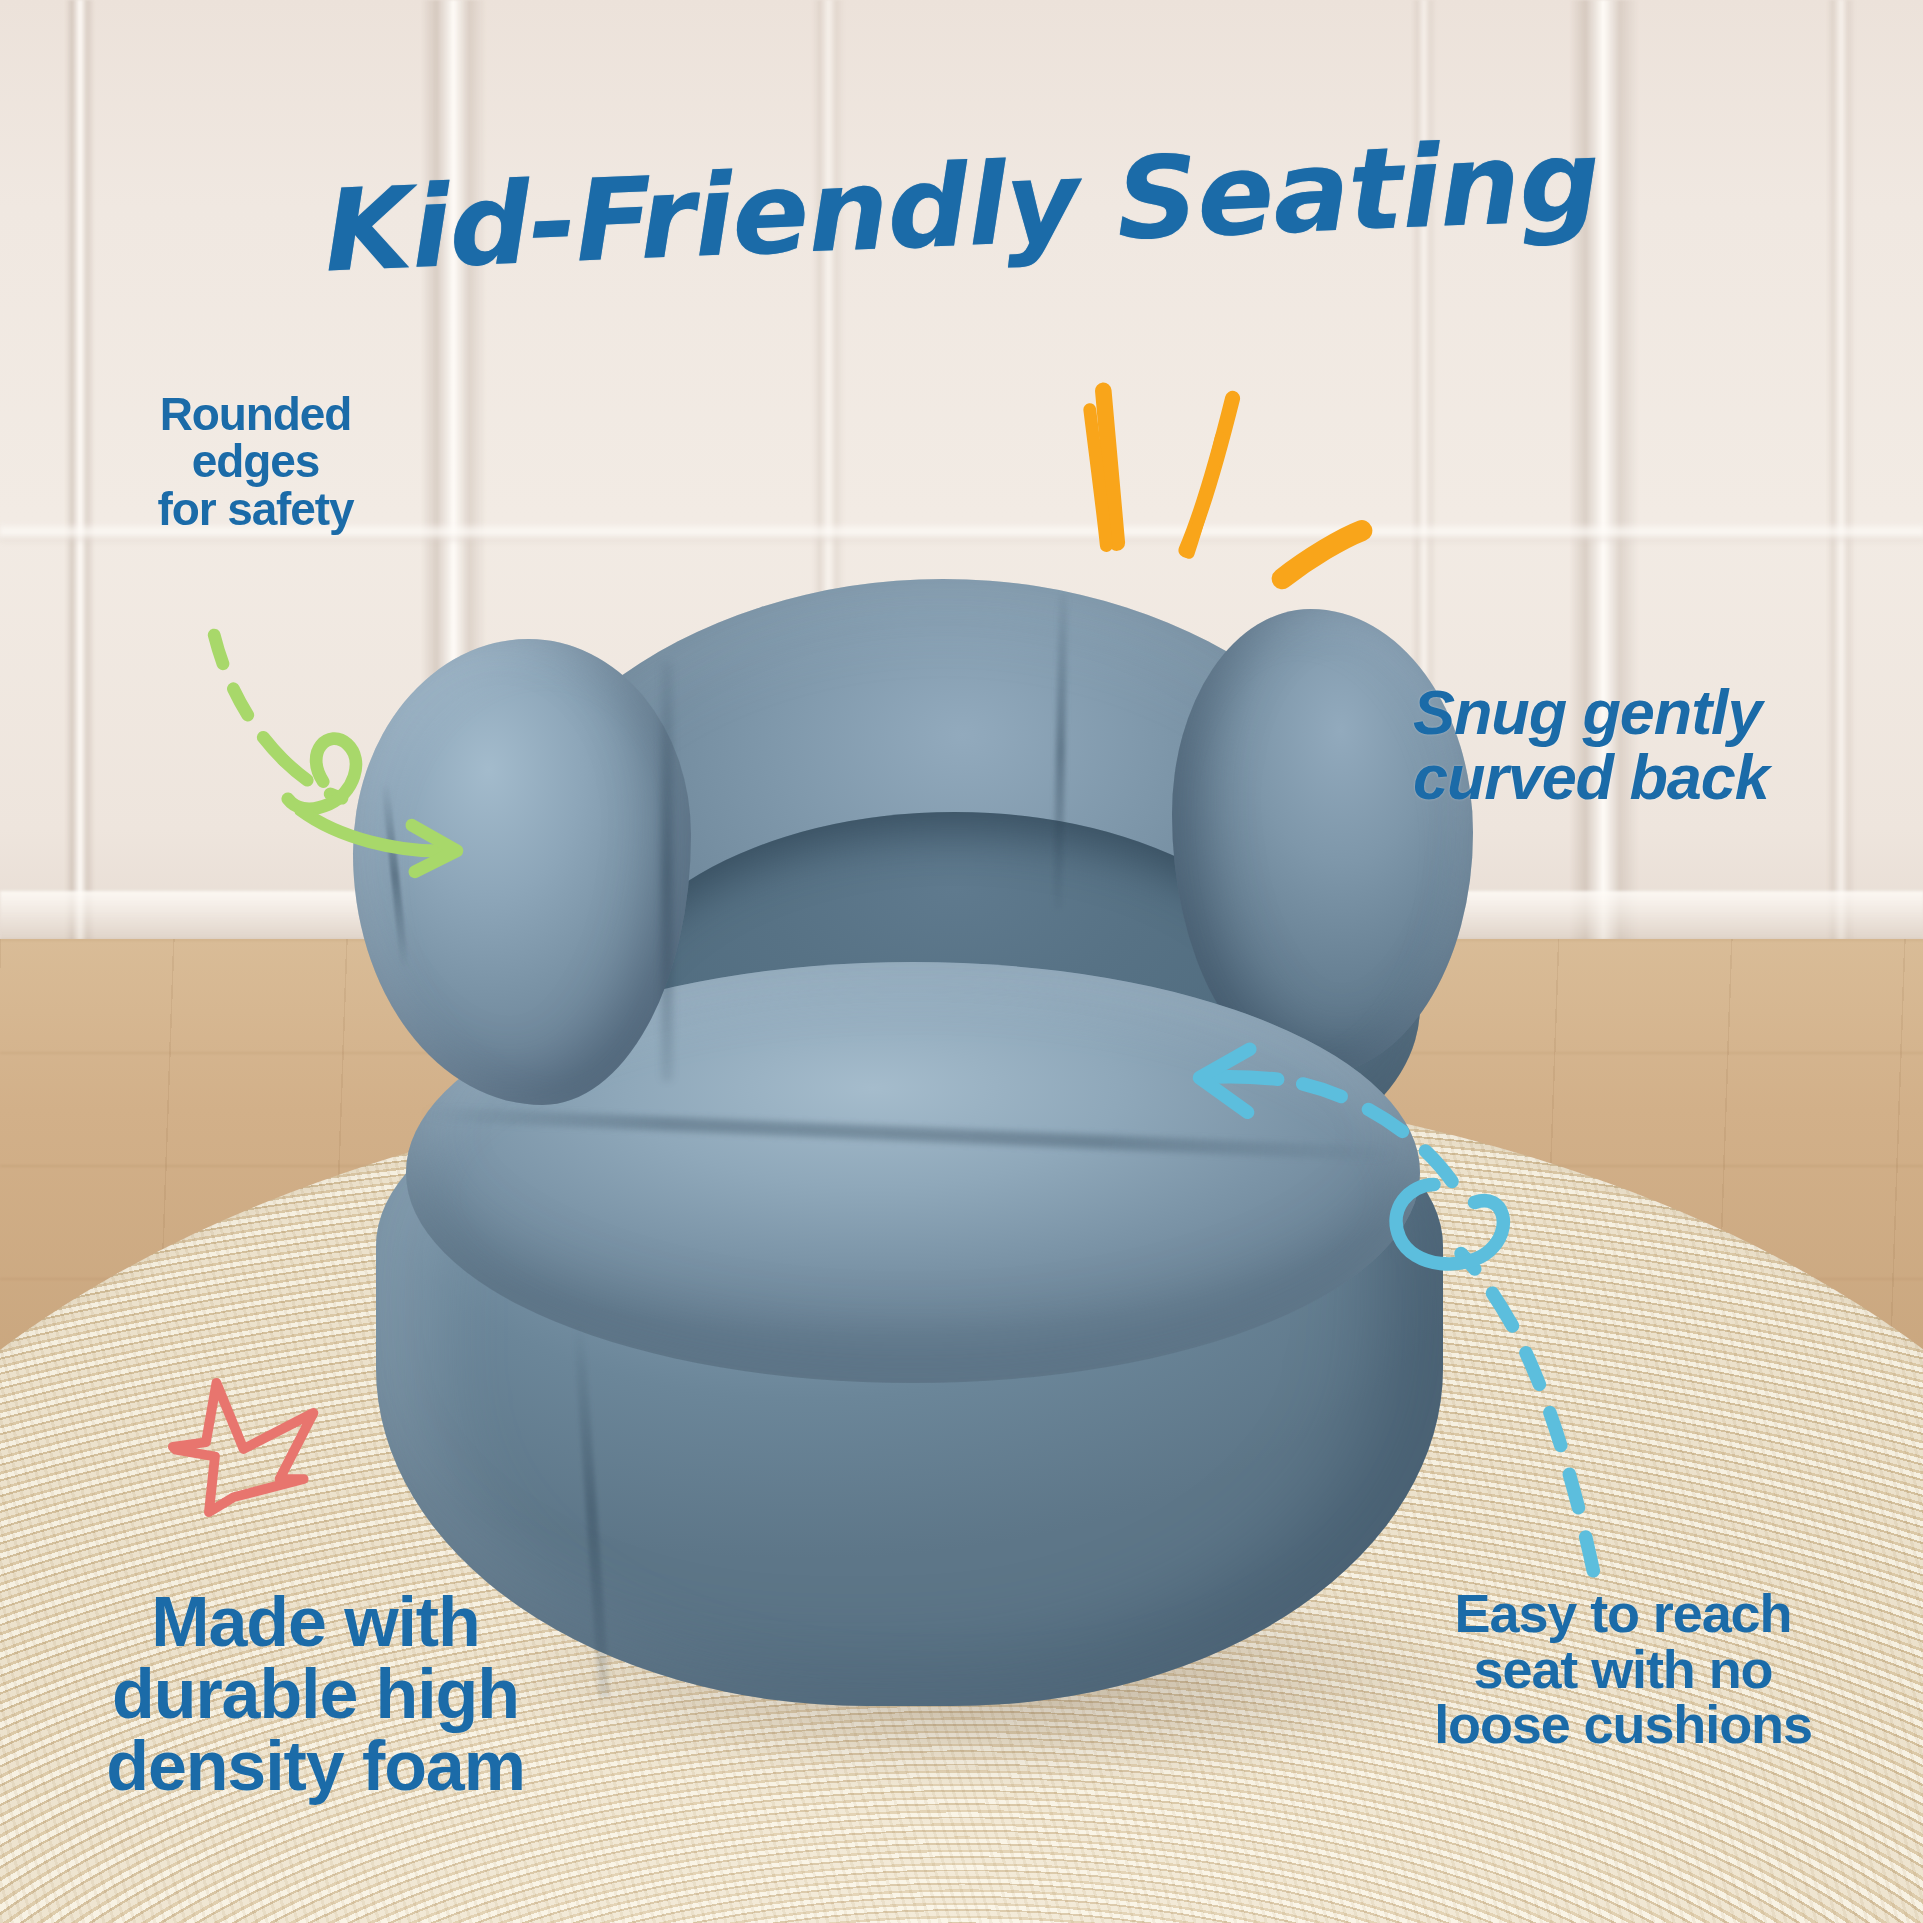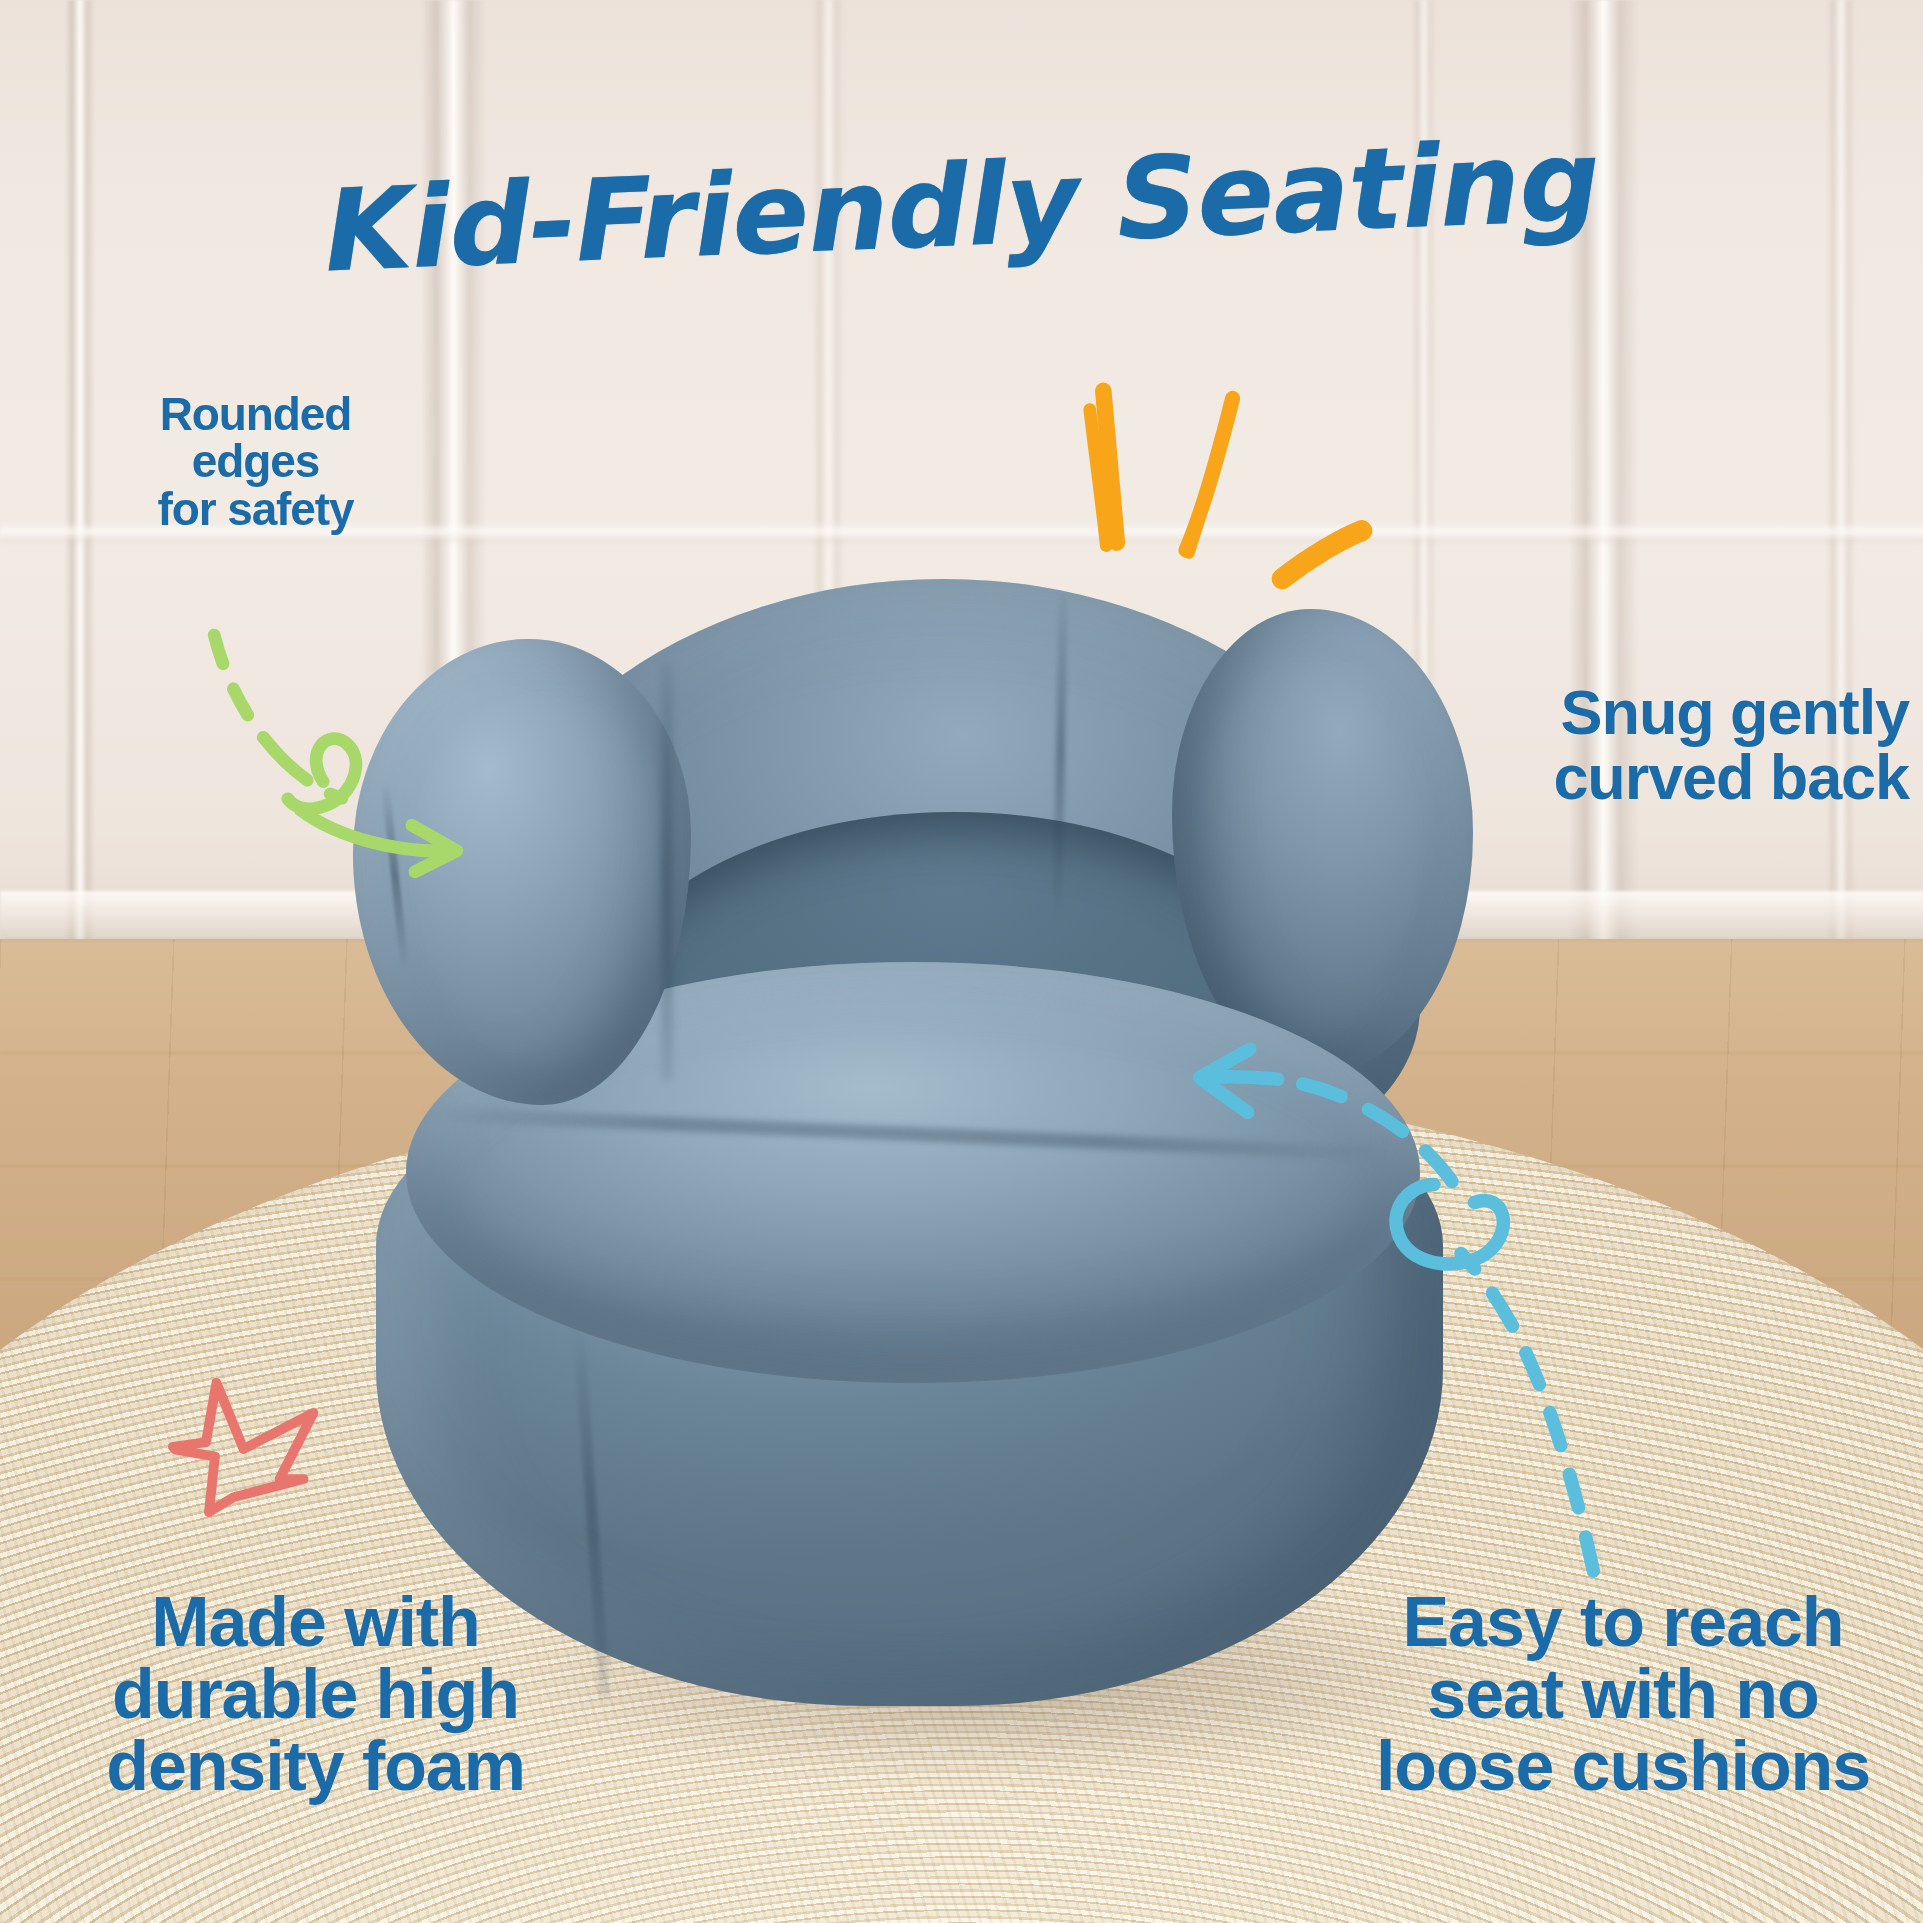--- a/index.html
+++ b/index.html
@@ -214,23 +214,23 @@
   .callout{
     position:absolute;
     font-family:"Liberation Sans",sans-serif;
     font-weight:700;
     color:#1b6ba8;
     line-height:1.03;
     letter-spacing:-1.1px;
     text-shadow:0 0 2.3px rgba(255,255,255,.35);
   }
   .c-tl{left:45px;top:391px;width:421px;text-align:center;font-size:46px;}
-  .c-tr{left:1413px;top:680px;width:496px;text-align:right;font-size:63px;}
+  .c-tr{left:1413px;top:680px;width:496px;text-align:left;font-size:63px;font-style:italic;}
   .c-bl{left:75px;top:1586px;width:481px;text-align:center;font-size:70px;}
-  .c-br{left:1345px;top:1586px;width:556px;text-align:center;font-size:70px;}
+  .c-br{left:1345px;top:1586px;width:556px;text-align:center;font-size:54px;}
 
   
   .doodles{position:absolute;inset:0;pointer-events:none;}
 </style>
 </head>
 <body>
 
 <div id="stage">
 
   <div class="photo">

